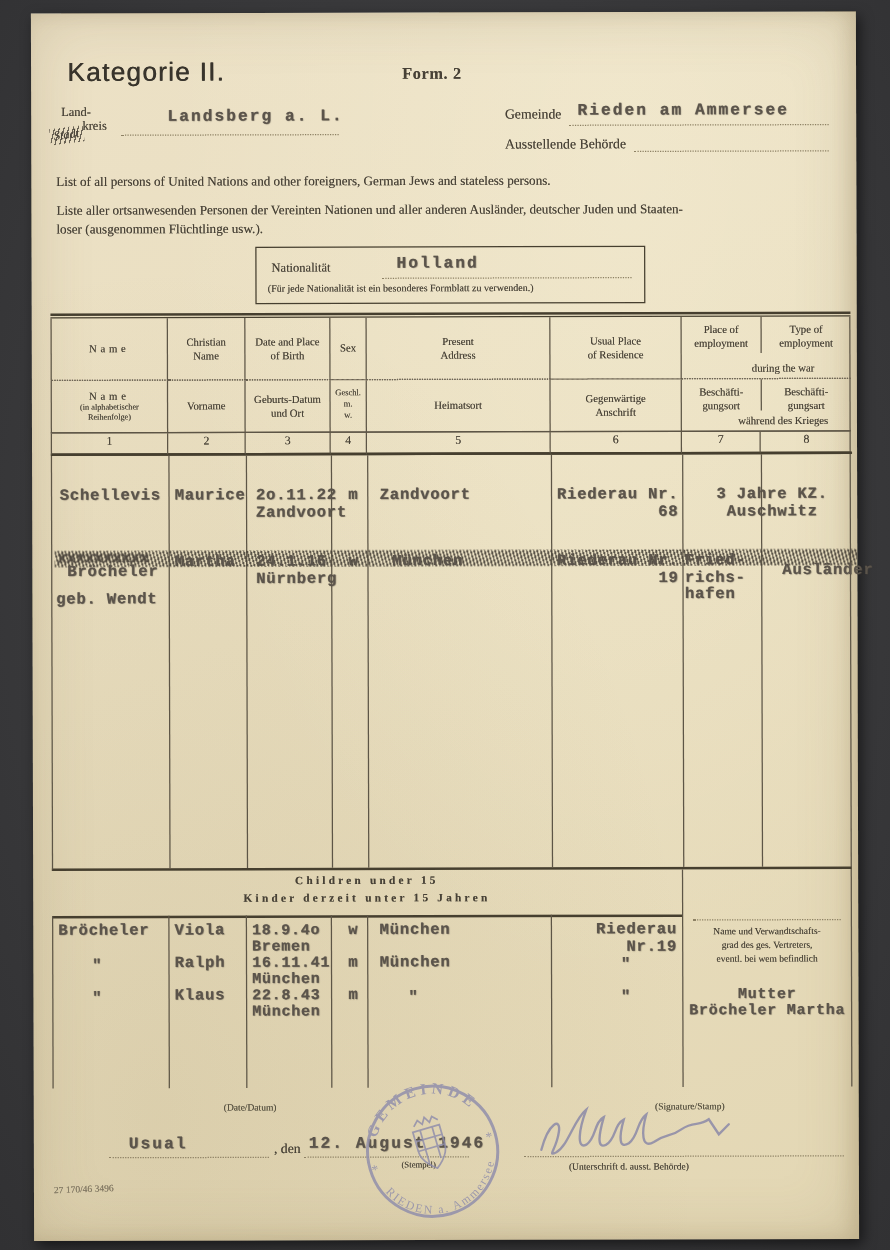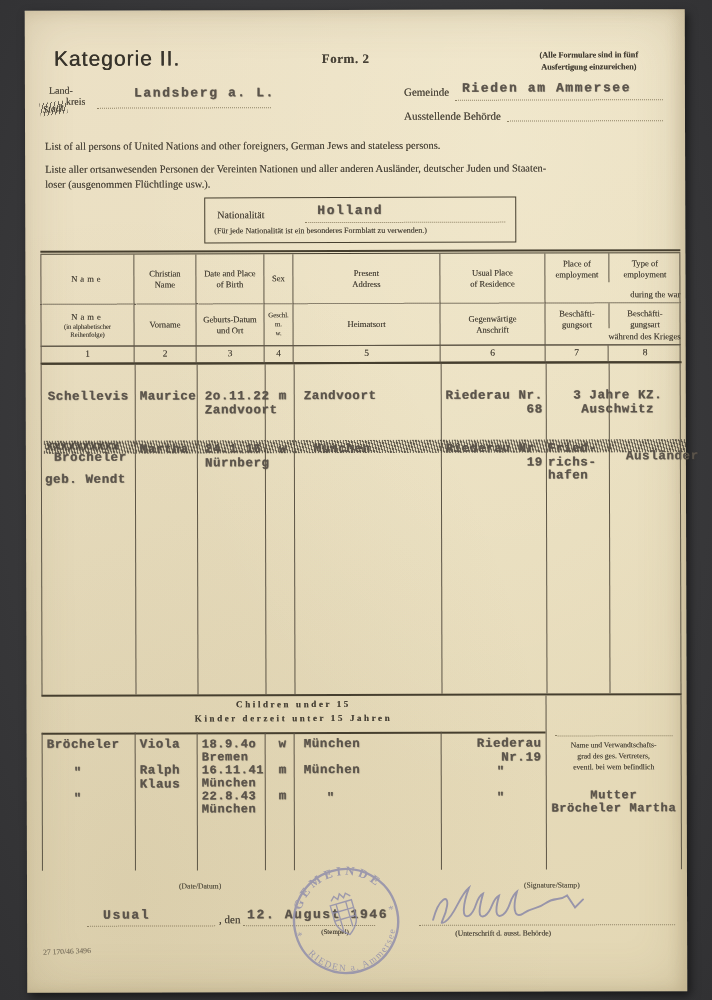--- a/index.html
+++ b/index.html
@@ -34,21 +34,21 @@
   .hen{height:50px;font-size:8.6px;border-bottom:1px dotted #6b6252;}
   .hde{height:42px;font-size:8.6px;border-bottom:1px solid #5d5546;}
   .hnum{height:18px;font-size:9.5px;border-bottom:2px solid #463f2f;}
   .c .stack{display:block;}
   .sub{display:block;font-size:6.6px;line-height:1.2;margin-top:1px;}
   .split{position:relative;display:block;padding:0;}
   .half{position:absolute;top:0;height:100%;display:flex;justify-content:center;
         padding-top:5px;box-sizing:border-box;text-align:center;white-space:pre-line;line-height:1.25;}
   .half.l{left:0;width:63px;} .half.r{left:64px;width:71px;}
   .hdvd{position:absolute;left:63px;top:0;width:1px;height:60%;background:#5d5546;}
-  .spanword{position:absolute;left:0;right:0;bottom:2px;text-align:right;padding-left:27px;}
+  .spanword{position:absolute;left:0;right:0;bottom:2px;text-align:center;padding-left:27px;}
   #tbody{position:relative;height:332px;border-left:1px solid #5d5546;border-right:1px solid #5d5546;
          border-bottom:2.5px solid #463f2f;box-sizing:border-box;}
   .struck{position:relative;letter-spacing:-.2px;filter:blur(.2px);}
   .struck i{font-style:normal;}
   .struck::after{content:"";position:absolute;left:-2px;right:-2px;top:0;bottom:1px;
      background:repeating-linear-gradient(75deg, rgba(74,68,58,.9) 0 1.3px, transparent 1.3px 2.7px);}
   
   #ch{position:absolute;left:15px;top:686px;width:640px;height:174px;box-sizing:border-box;}
   #ch .lft{position:absolute;left:0;top:36px;bottom:0;width:1px;background:#5d5546;}
   .chhead{position:absolute;left:0;top:2px;width:504px;text-align:center;font-size:9px;
@@ -63,22 +63,20 @@
   svg text{font-family:"Liberation Serif","DejaVu Serif",serif;}
 </style>
 </head>
 <body>
 
 <div id="stage">
   <div id="paper">
 
     <div class="abs" style="left:29px;top:36px;font-family:'Liberation Sans','DejaVu Sans',sans-serif;font-size:21px;letter-spacing:1px;color:#38342c;text-shadow:.4px 0 0 #38342c;">Kategorie II.</div>
     <div class="abs pr" style="left:297px;top:41px;font-size:13px;font-weight:bold;letter-spacing:.5px;">Form. 2</div>
-    <div class="abs pr" style="left:468px;top:40px;width:192px;font-size:8.2px;font-weight:bold;text-align:center;white-space:pre-line;line-height:1.5;">(Alle Formulare sind in fünf
-Ausfertigung einzureichen)</div>
 
     <div class="abs pr" style="left:24px;top:74px;font-size:10px;">Land-</div>
     <div class="abs pr" style="left:41px;top:85px;font-size:10px;">kreis</div>
     <div class="abs pr" style="left:18px;top:92px;font-size:10px;">
       <span class="scrib">Stadt</span>
     </div>
     <div class="tw big" style="left:109px;top:76px;">Landsberg a. L.</div>
     <div class="dot" style="left:72px;top:97px;width:174px;"></div>
 
     <div class="abs pr" style="left:379px;top:76px;font-size:11px;">Gemeinde</div>
@@ -228,21 +226,21 @@
 
       <div class="tw" style="left:32px;top:70px;">"</div>
       <div class="tw" style="left:98px;top:68px;">Ralph</div>
       <div class="tw" style="left:160px;top:68px;font-size:12px;">16.11.41
 München</div>
       <div class="tw" style="left:230px;top:68px;width:22px;text-align:center;">m</div>
       <div class="tw" style="left:262px;top:68px;">München</div>
       <div class="tw" style="left:455px;top:70px;">"</div>
 
       <div class="tw" style="left:32px;top:96px;">"</div>
-      <div class="tw" style="left:98px;top:82px;">Klaus</div>
+      <div class="tw" style="left:98px;top:94px;">Klaus</div>
       <div class="tw" style="left:160px;top:94px;font-size:12px;">22.8.43
 München</div>
       <div class="tw" style="left:230px;top:94px;width:22px;text-align:center;">m</div>
       <div class="tw" style="left:285px;top:96px;">"</div>
       <div class="tw" style="left:455px;top:96px;">"</div>
     </div>
 
     <div class="abs pr small-label" style="left:152px;top:871px;">(Date/Datum)</div>
     <div class="abs pr small-label" style="left:497px;top:871px;">(Signature/Stamp)</div>
 

